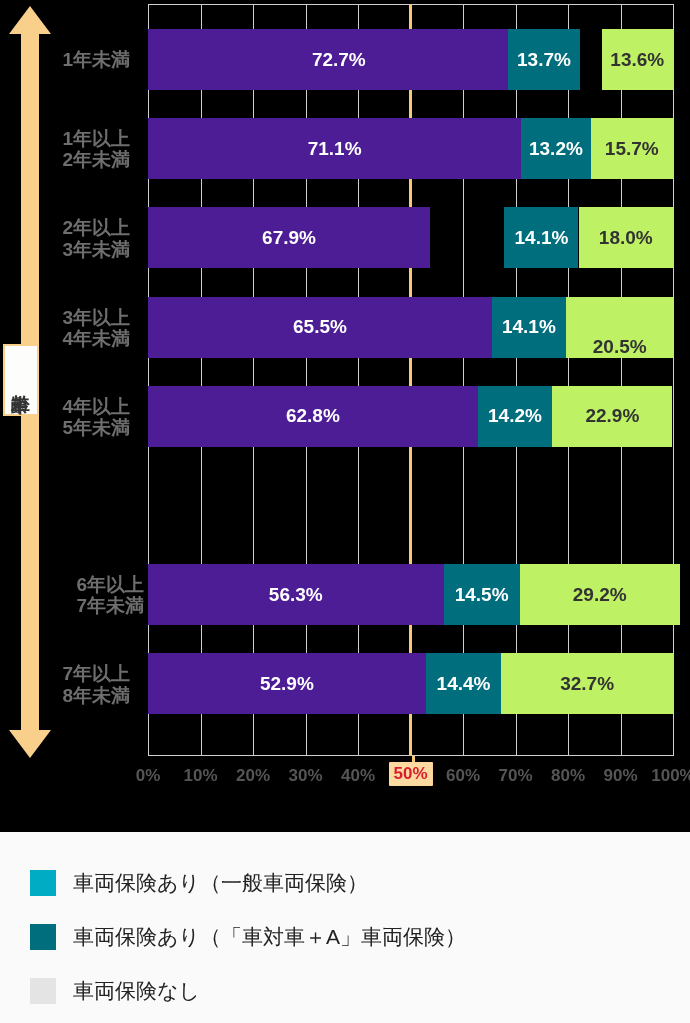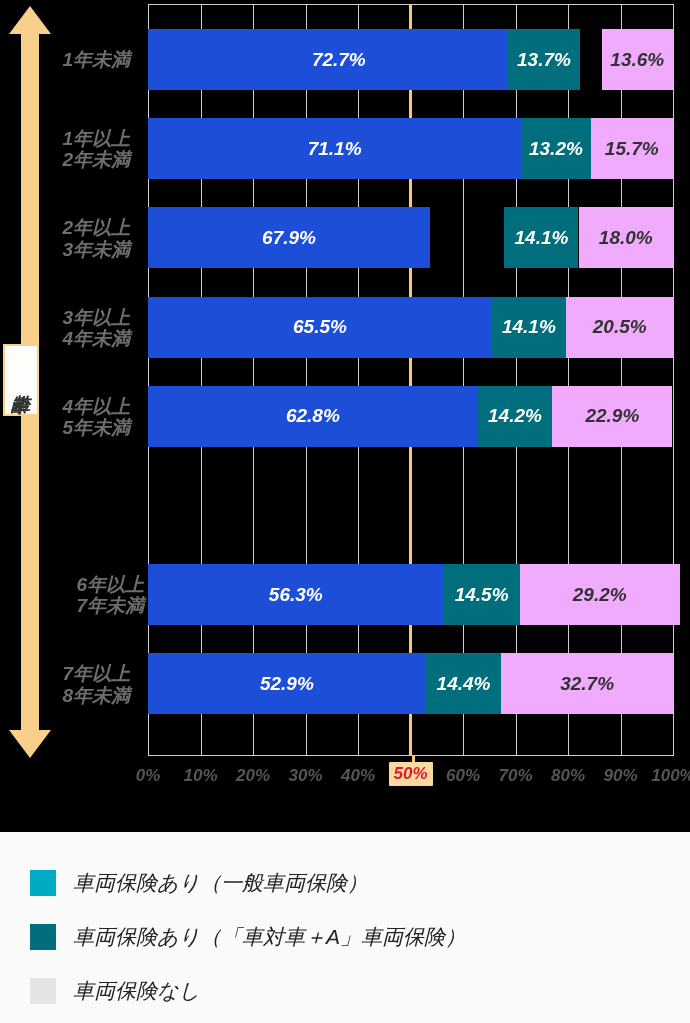--- a/index.html
+++ b/index.html
@@ -1,21 +1,21 @@
 <!DOCTYPE html>
 <html><head>
 <meta charset="utf-8">
 <style>
   html,body{margin:0;padding:0;}
   body{
     width:690px;height:1023px;background:#000;
     font-family:"Liberation Sans","DejaVu Sans",sans-serif;
     overflow:hidden;position:relative;
   }
-  #root{position:relative;width:690px;height:1023px;font-style:italic;}
+  #root{position:relative;width:690px;height:1023px;}
 
   
   #chart-region{position:absolute;left:0;top:0;width:690px;height:830px;background:#000;}
 
   
   #axis-arrow{position:absolute;left:9px;top:4px;width:42px;height:756px;}
   #axis-arrow .shaft{
     position:absolute;left:12px;top:28px;width:18px;height:700px;background:#F8D08C;
   }
   #axis-arrow .head-up{
@@ -46,23 +46,23 @@
 
   
   .row{position:absolute;left:0;width:525px;height:61px;}
   .cat-label{
     position:absolute;right:0;width:120px;color:#6E6E6E;
     font-size:19px;font-weight:700;line-height:1.12;text-align:right;
     white-space:pre-line;letter-spacing:0px;
   }
   .seg{position:absolute;top:0;height:61px;display:flex;align-items:center;justify-content:center;
        font-size:19px;font-weight:700;box-sizing:border-box;}
-  .seg.s1{background:#1d4ed8;color:#fff;}
+  .seg.s1{background:#4c1d95;color:#fff;}
   .seg.s2{background:#006E7D;color:#fff;}
-  .seg.s3{background:#f0abfc;color:#333;}
+  .seg.s3{background:#bef264;color:#333;}
 
   
   #xaxis{position:absolute;left:148px;top:760px;width:525px;height:40px;}
   #xaxis .tick{
     position:absolute;top:6px;transform:translateX(-50%);
     font-size:17px;font-weight:700;color:#555;white-space:nowrap;
   }
   #xaxis .tick.hi{
     color:#D81E2C;background:#FBD9A1;padding:2px 5px;top:2px;border-radius:1px;
   }
@@ -148,21 +148,21 @@
         </div>
         <div class="row" style="top: 292.6px;">
           <div class="cat-label" style="right: 543px; top: 10px;">3年以上
 4年未満</div>
           <div class="seg s1" style="left: 0px; width: 343.875px;">
             <span>65.5%</span>
           </div>
           <div class="seg s2" style="left: 343.875px; width: 74.025px;">
             <span>14.1%</span>
           </div>
-          <div class="seg s3" style="left: 417.9px; width: 107.625px;">
+          <div class="seg s3" style="left: 417.9px; width: 107.625px; align-items: flex-end;">
             <span>20.5%</span>
           </div>
         </div>
         <div class="row" style="top: 381.8px;">
           <div class="cat-label" style="right: 543px; top: 10px;">4年以上
 5年未満</div>
           <div class="seg s1" style="left: 0px; width: 329.7px;">
             <span>62.8%</span>
           </div>
           <div class="seg s2" style="left: 329.7px; width: 74.55px;">

